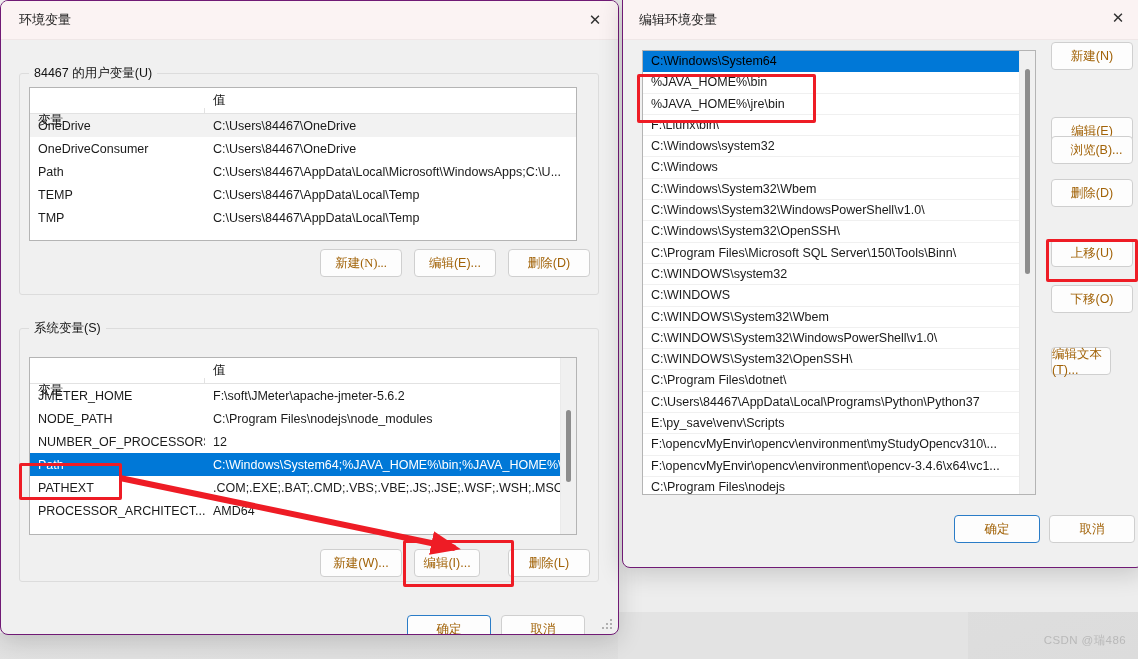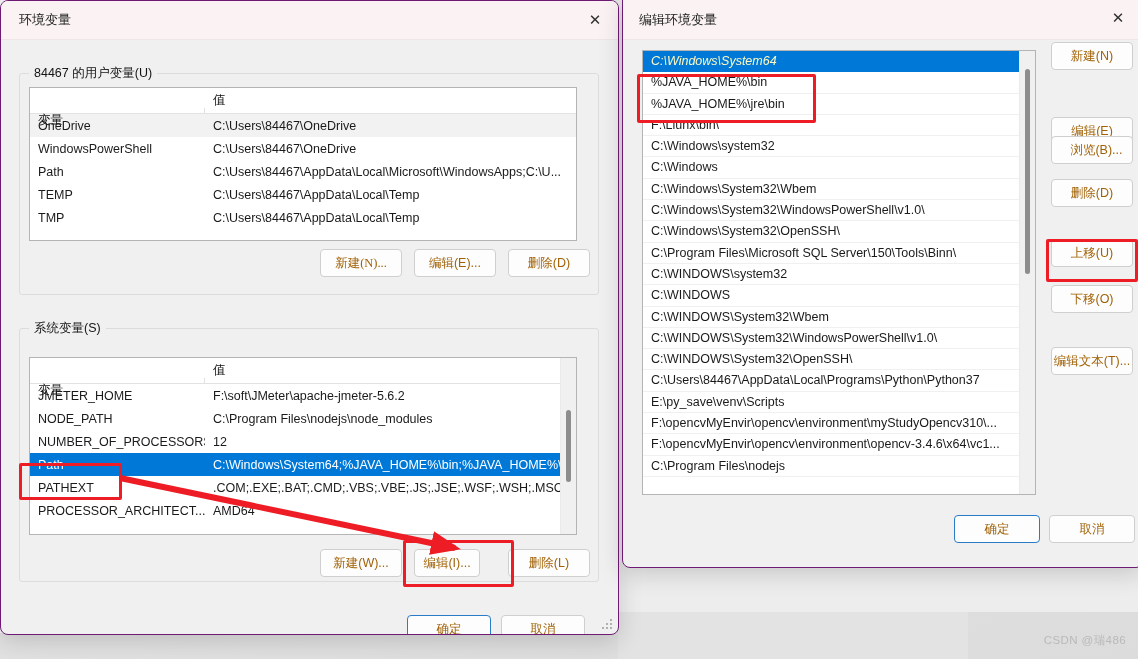--- a/index.html
+++ b/index.html
@@ -128,21 +128,21 @@
   }
   .pl-row{
     height:21.3px;
     line-height:21.3px;
     font-size:12.5px;
     padding-left:8px;
     border-bottom:1px solid #f0f0f0;
     white-space:nowrap;overflow:hidden;text-overflow:ellipsis;
     box-sizing:border-box;
   }
-  .pl-row.sel{background:#0078d7;color:#fef9c3;border-bottom-color:#0078d7;font-style:italic;}
+  .pl-row.sel{background:#0078d7;color:#000000;border-bottom-color:#0078d7;}
   
   .annot-box{
     position:absolute;
     border:3px solid #ee1c25;
     border-radius:2px;
     pointer-events:none;
   }
   #annot-arrow{position:absolute;left:0;top:0;width:1138px;height:659px;pointer-events:none;}
   
   .grip{position:absolute;width:11px;height:11px;}
@@ -177,21 +177,21 @@
     <div class="lv-head">
       <div class="th c1">变量</div>
       <div class="th c2">值</div>
     </div>
     <div id="user-rows">
         <div class="lv-row alt">
           <div class="td c1">OneDrive</div>
           <div class="td c2">C:\Users\84467\OneDrive</div>
         </div>
         <div class="lv-row">
-          <div class="td c1">WindowsPowerShell</div>
+          <div class="td c1">OneDriveConsumer</div>
           <div class="td c2">C:\Users\84467\OneDrive</div>
         </div>
         <div class="lv-row">
           <div class="td c1">Path</div>
           <div class="td c2">C:\Users\84467\AppData\Local\Microsoft\WindowsApps;C:\U...</div>
         </div>
         <div class="lv-row">
           <div class="td c1">TEMP</div>
           <div class="td c2">C:\Users\84467\AppData\Local\Temp</div>
         </div>
@@ -281,39 +281,40 @@
         <div class="pl-row" style="width: 376px;">C:\Windows</div>
         <div class="pl-row" style="width: 376px;">C:\Windows\System32\Wbem</div>
         <div class="pl-row" style="width: 376px;">C:\Windows\System32\WindowsPowerShell\v1.0\</div>
         <div class="pl-row" style="width: 376px;">C:\Windows\System32\OpenSSH\</div>
         <div class="pl-row" style="width: 376px;">C:\Program Files\Microsoft SQL Server\150\Tools\Binn\</div>
         <div class="pl-row" style="width: 376px;">C:\WINDOWS\system32</div>
         <div class="pl-row" style="width: 376px;">C:\WINDOWS</div>
         <div class="pl-row" style="width: 376px;">C:\WINDOWS\System32\Wbem</div>
         <div class="pl-row" style="width: 376px;">C:\WINDOWS\System32\WindowsPowerShell\v1.0\</div>
         <div class="pl-row" style="width: 376px;">C:\WINDOWS\System32\OpenSSH\</div>
+        <div class="pl-row" style="width: 376px;">C:\Program Files\dotnet\</div>
         <div class="pl-row" style="width: 376px;">C:\Users\84467\AppData\Local\Programs\Python\Python37</div>
         <div class="pl-row" style="width: 376px;">E:\py_save\venv\Scripts</div>
         <div class="pl-row" style="width: 376px;">F:\opencvMyEnvir\opencv\environment\myStudyOpencv310\...</div>
         <div class="pl-row" style="width: 376px;">F:\opencvMyEnvir\opencv\environment\opencv-3.4.6\x64\vc1...</div>
         <div class="pl-row" style="width: 376px;">C:\Program Files\nodejs</div>
       </div>
     <div class="vscroll">
       <div class="vthumb" style="top:18px;height:205px;"></div>
     </div>
   </div>
 
   <div id="side-buttons">
       <div class="btn" style="left: 428px; top: 45px; width: 82px;">新建(N)</div>
       <div class="btn" style="left: 428px; top: 88px; width: 82px; margin-top: 32px;">编辑(E)</div>
       <div class="btn" style="left: 428px; top: 139px; width: 82px; padding-left: 9px;">浏览(B)...</div>
       <div class="btn" style="left: 428px; top: 182px; width: 82px;">删除(D)</div>
       <div class="btn" style="left: 428px; top: 242px; width: 82px;">上移(U)</div>
       <div class="btn" style="left: 428px; top: 288px; width: 82px;">下移(O)</div>
-      <div class="btn" style="left: 428px; top: 350px; width: 82px;">编辑文本(T)...</div>
+      <div class="btn" style="left: 428px; top: 350px; width: 60px;">编辑文本(T)...</div>
     </div>
 
   <div class="btn default" style="left:331px;top:518px;width:86px;">确定</div>
   <div class="btn" style="left:426px;top:518px;width:86px;">取消</div>
 </div>
 
 <div class="annot-box" style="left:637px;top:74px;width:173px;height:43px;"></div>
 <div class="annot-box" style="left:1046px;top:239px;width:86px;height:37px;"></div>
 <div class="annot-box" style="left:19px;top:463px;width:97px;height:31px;"></div>
 <div class="annot-box" style="left:403px;top:540px;width:105px;height:41px;"></div>

